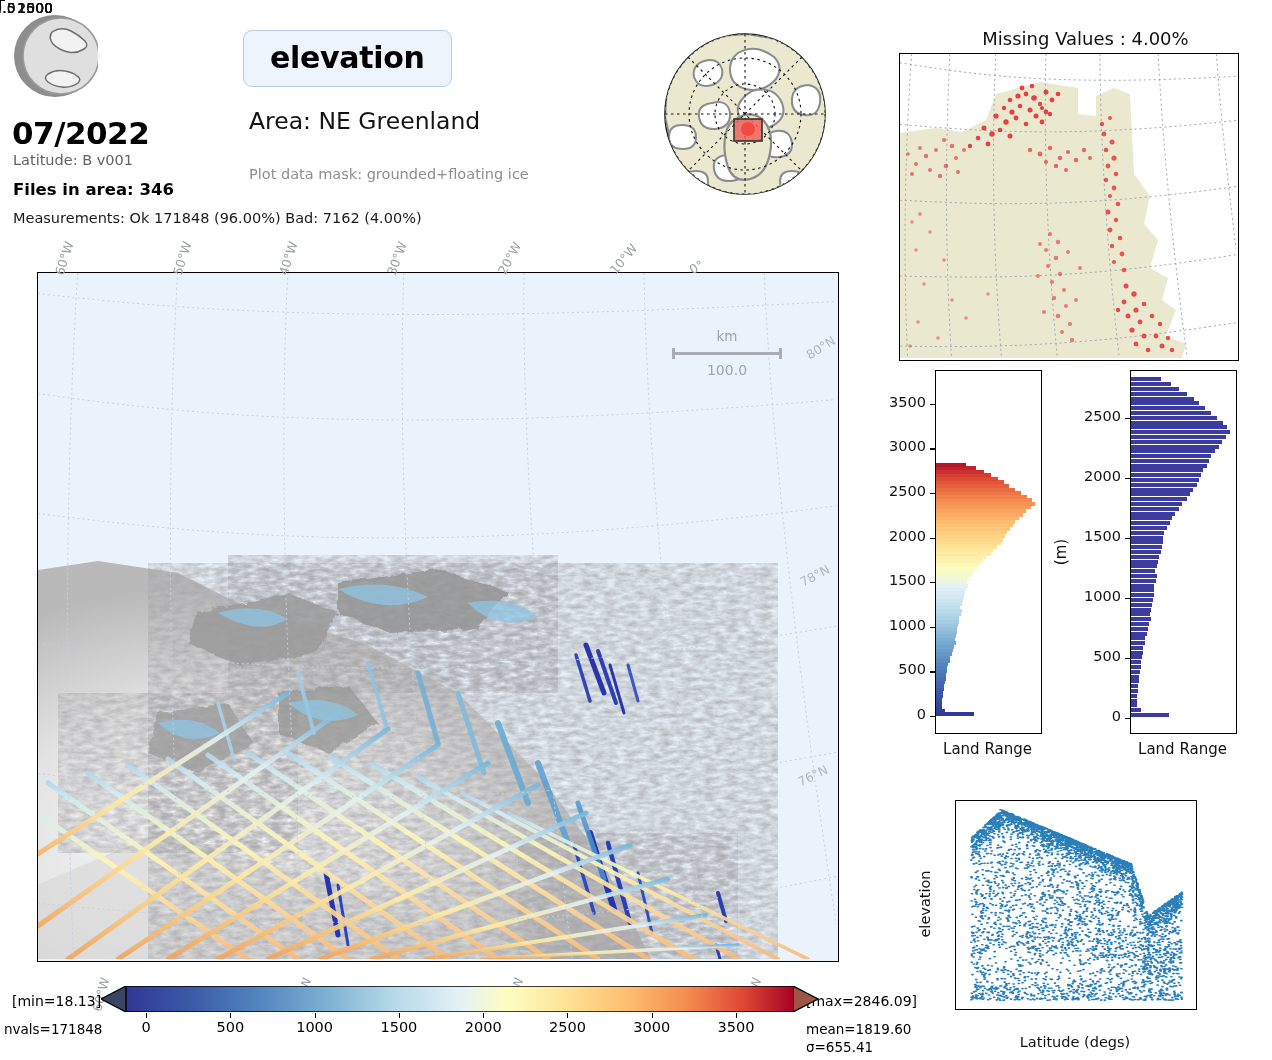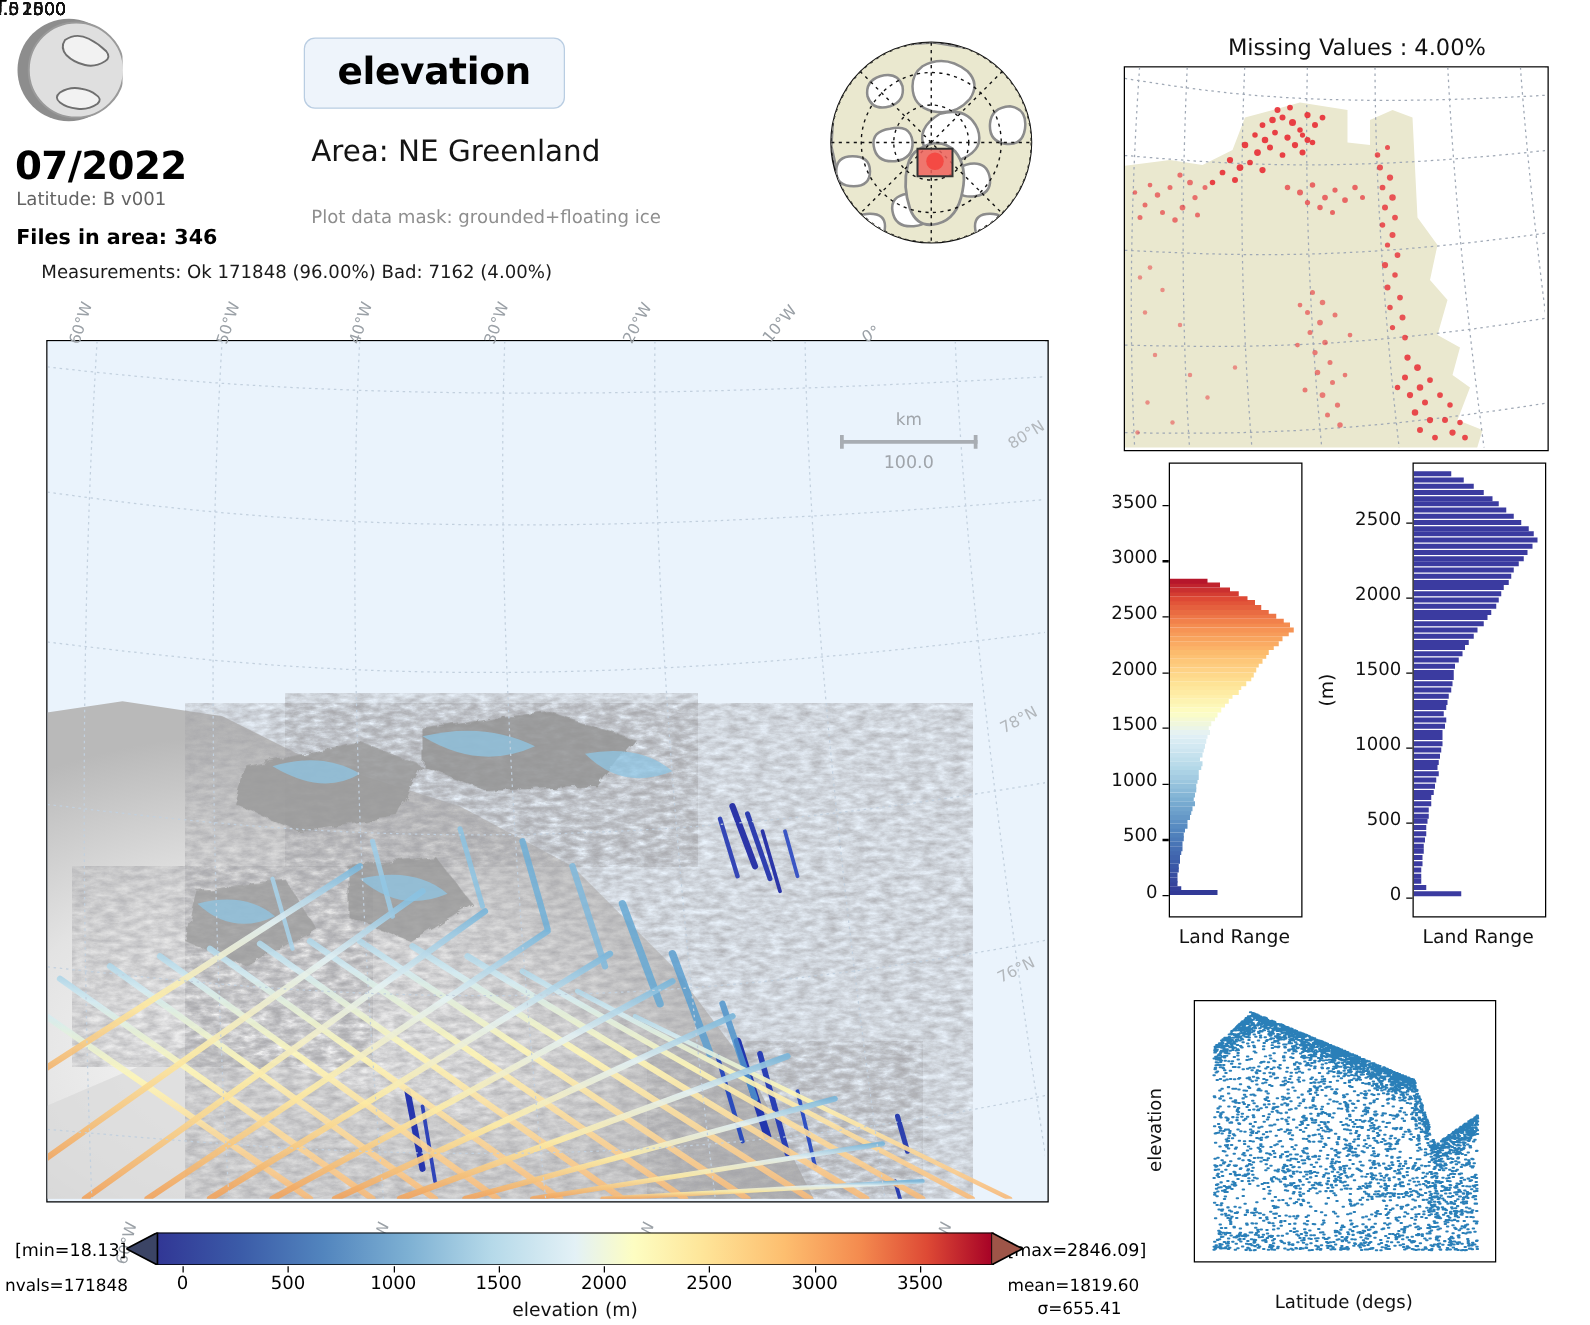--- a/index.html
+++ b/index.html
@@ -34,21 +34,21 @@
     border:1.4px solid #b9cde2;
     border-radius:9px;
   }
   #title-chip span{
     font-size:30px;font-weight:700;color:#000;letter-spacing:-0.3px;
   }
 
   #date-text{left:12px;top:115px;font-size:31px;font-weight:700;color:#000;letter-spacing:-0.5px;}
   #baseline-text{left:13px;top:152px;font-size:14.5px;color:#636363;}
   #files-text{left:13px;top:180px;font-size:16.5px;font-weight:700;color:#000;}
-  #meas-text{left:13px;top:210px;font-size:14.5px;color:#1a1a1a;margin-left:20px;}
+  #meas-text{left:13px;top:210px;font-size:14.5px;color:#1a1a1a;}
 
   #area-text{left:249px;top:107px;font-size:23.5px;color:#141414;}
   #mask-text{left:249px;top:166px;font-size:14.5px;color:#8e8e8e;}
 
   
   #locator{left:652px;top:25px;width:186px;height:182px;}
 
   
   #mv-title{left:899px;top:28px;width:373px;text-align:center;font-size:18px;color:#111;}
   #mv-panel{left:899px;top:53px;width:338px;height:306px;border:1.3px solid #000;background:#fff;overflow:hidden;}
@@ -69,21 +69,21 @@
   #scalebar .sb-line .bar{position:absolute;left:0;top:4px;width:100%;height:3px;background:#a8adb3;}
   #scalebar .sb-line .cap{position:absolute;top:0;width:3px;height:11px;background:#a8adb3;}
   #scalebar .sb-bot{font-size:14px;color:#a0a5ab;text-align:center;margin-top:4px;}
 
   
   #cbar-wrap{left:0px;top:983px;width:920px;height:77px;}
   #cbar-min{position:absolute;left:12px;top:10px;font-size:14px;color:#000;}
   #cbar-max{position:absolute;left:806px;top:10px;font-size:14px;color:#000;}
   #cbar-nvals{position:absolute;left:4px;top:38px;font-size:13.5px;color:#000;}
   #cbar-mean{position:absolute;left:806px;top:38px;font-size:13.5px;color:#000;}
-  #cbar-sigma{position:absolute;left:806px;top:56px;font-size:13.5px;color:#000;margin-left:24px;}
+  #cbar-sigma{position:absolute;left:806px;top:56px;font-size:13.5px;color:#000;}
   #cbar-body{position:absolute;left:125px;top:3px;width:670px;height:26px;}
   #cbar-ticks{position:absolute;left:125px;top:30px;width:670px;height:20px;}
   .ctick{position:absolute;top:0;width:1px;height:5px;background:#000;}
   .ctlab{position:absolute;top:6px;font-size:14.5px;color:#000;transform:translateX(-50%);white-space:nowrap;}
   #cbar-label{position:absolute;left:125px;top:56px;width:670px;text-align:center;font-size:15px;color:#111;}
 
   
   .hist-panel{position:absolute;}
   .hist-box{position:absolute;border:1.3px solid #000;background:#fff;overflow:hidden;}
   .hist-caption{position:absolute;font-size:15px;color:#111;text-align:center;}
@@ -560,21 +560,20 @@
       <div class="ctlab" style="left: 273.899px;">1500</div>
       <div class="ctick" style="left: 358.176px;"></div>
       <div class="ctlab" style="left: 358.176px;">2000</div>
       <div class="ctick" style="left: 442.453px;"></div>
       <div class="ctlab" style="left: 442.453px;">2500</div>
       <div class="ctick" style="left: 526.73px;"></div>
       <div class="ctlab" style="left: 526.73px;">3000</div>
       <div class="ctick" style="left: 611.006px;"></div>
       <div class="ctlab" style="left: 611.006px;">3500</div>
     </div>
-  <div id="cbar-label">elevation (m)</div>
 </div>
 
 <div class="hist-panel" style="left:880px;top:368px;width:180px;height:400px;">
   <div class="hist-box" id="hist0-box" style="left:55px;top:2px;width:105px;height:362px;">
       <div class="hbar" style="top: 341.276px; width: 37.62px; height: 4px; background: rgb(50, 58, 151);"></div>
       <div class="hbar" style="top: 337.709px; width: 8.91px; height: 4px; background: rgb(51, 63, 154);"></div>
       <div class="hbar" style="top: 334.143px; width: 5.94px; height: 4px; background: rgb(53, 68, 156);"></div>
       <div class="hbar" style="top: 330.576px; width: 5.94px; height: 4px; background: rgb(54, 73, 159);"></div>
       <div class="hbar" style="top: 327.01px; width: 5.94px; height: 4px; background: rgb(56, 78, 161);"></div>
       <div class="hbar" style="top: 323.443px; width: 6.93px; height: 4px; background: rgb(57, 83, 164);"></div>

